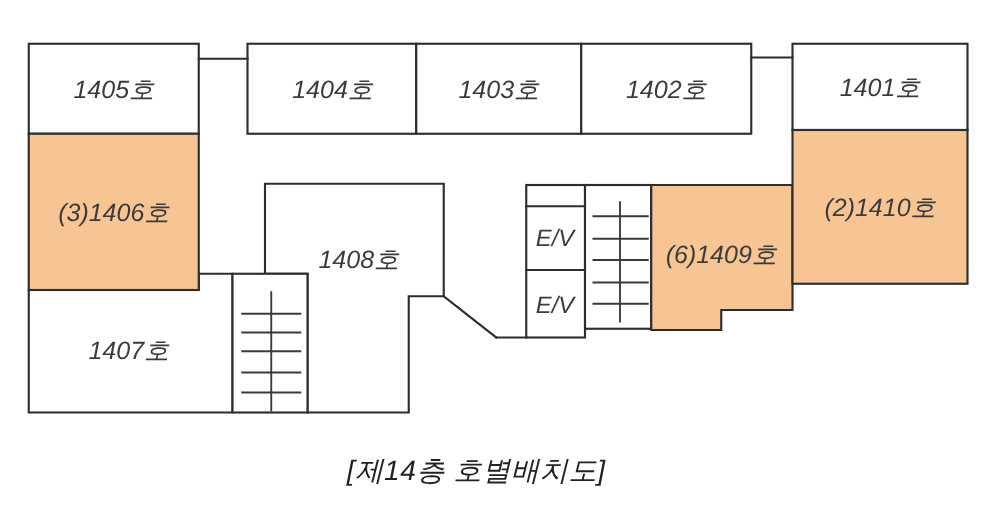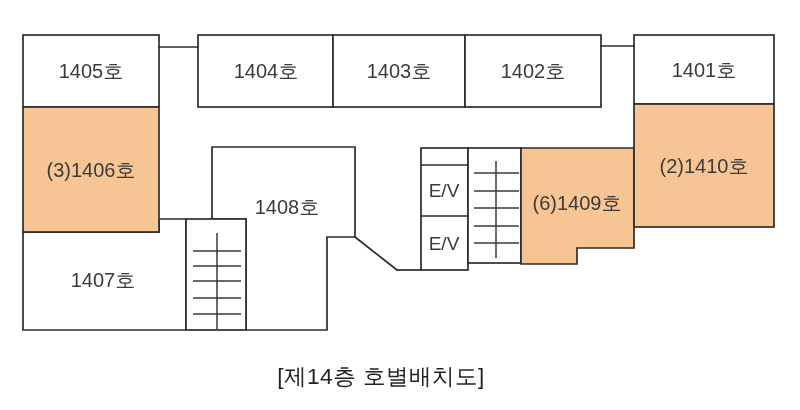--- a/index.html
+++ b/index.html
@@ -6,20 +6,21 @@
     margin: 0;
     padding: 0;
     background: #ffffff;
   }
   .stage {
     position: relative;
     width: 800px;
     height: 407px;
     background: #ffffff;
     overflow: hidden;
+    font-style: italic;
   }
   svg { display: block; }
   svg text {
     font-family: "Liberation Sans", "DejaVu Sans", sans-serif;
   }
   .room   { fill: #ffffff; stroke: #2d2d2d; stroke-width: 1.7; }
   .hl     { stroke: #2d2d2d; stroke-width: 1.7; }
   .wall   { stroke: #2d2d2d; stroke-width: 1.7; fill: none; stroke-linecap: square; }
   .stair  { stroke: #3a3a3a; stroke-width: 1.5; fill: none; stroke-linecap: butt; }
   .lbl    { font-size: 20px; fill: #3b3b3b; text-anchor: middle; }

